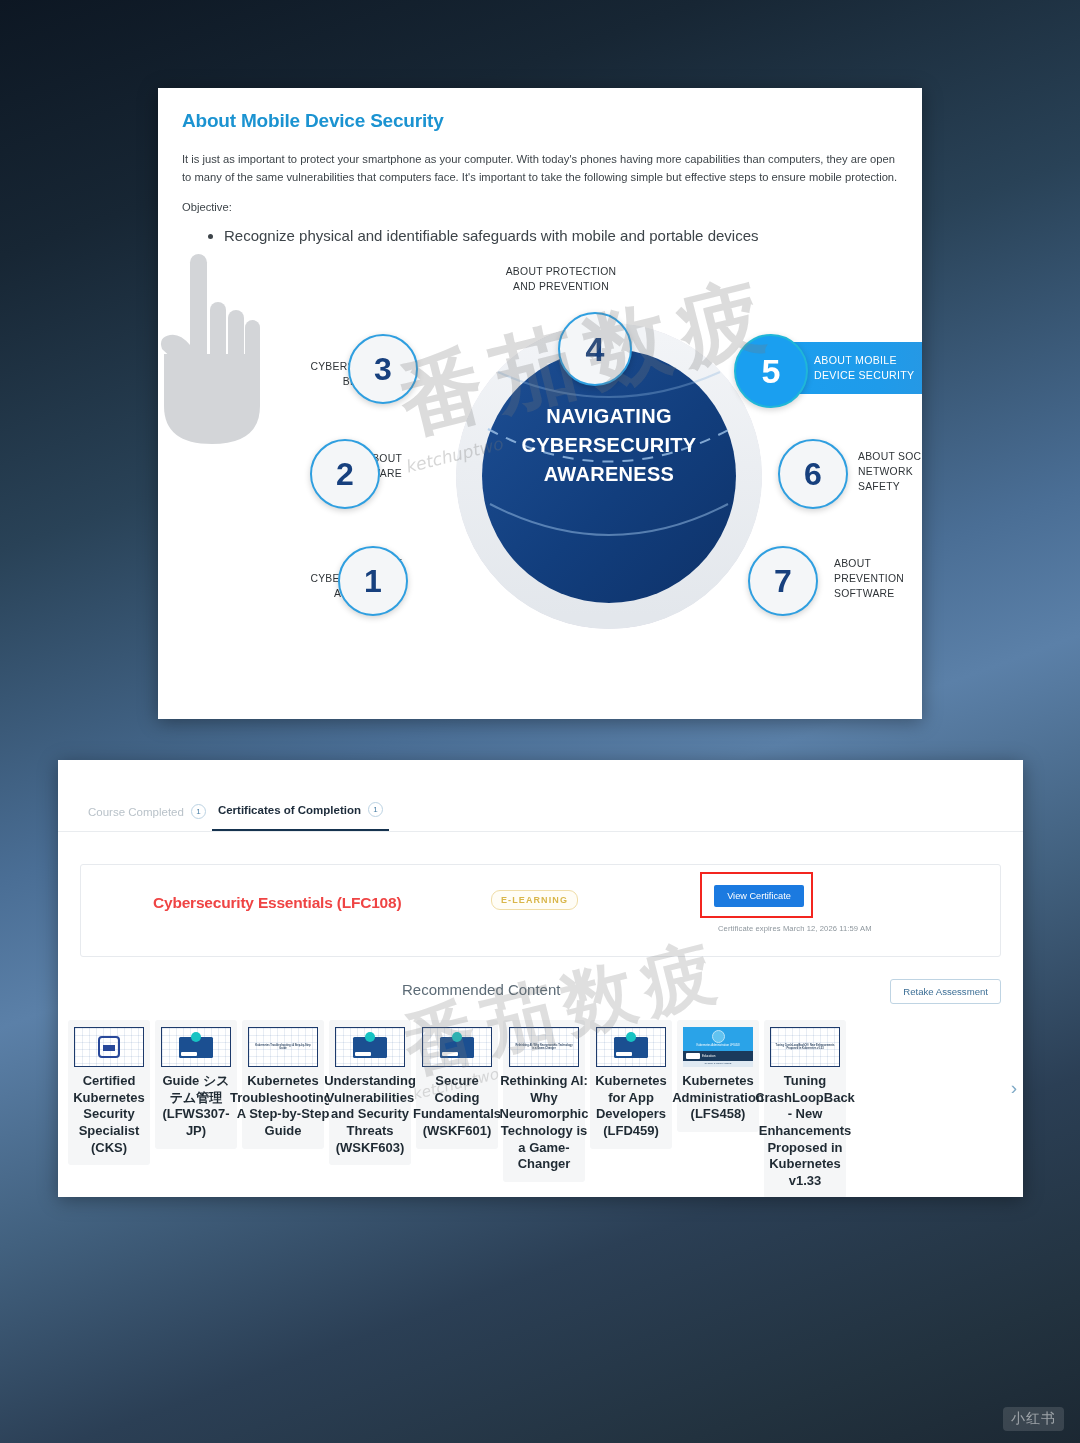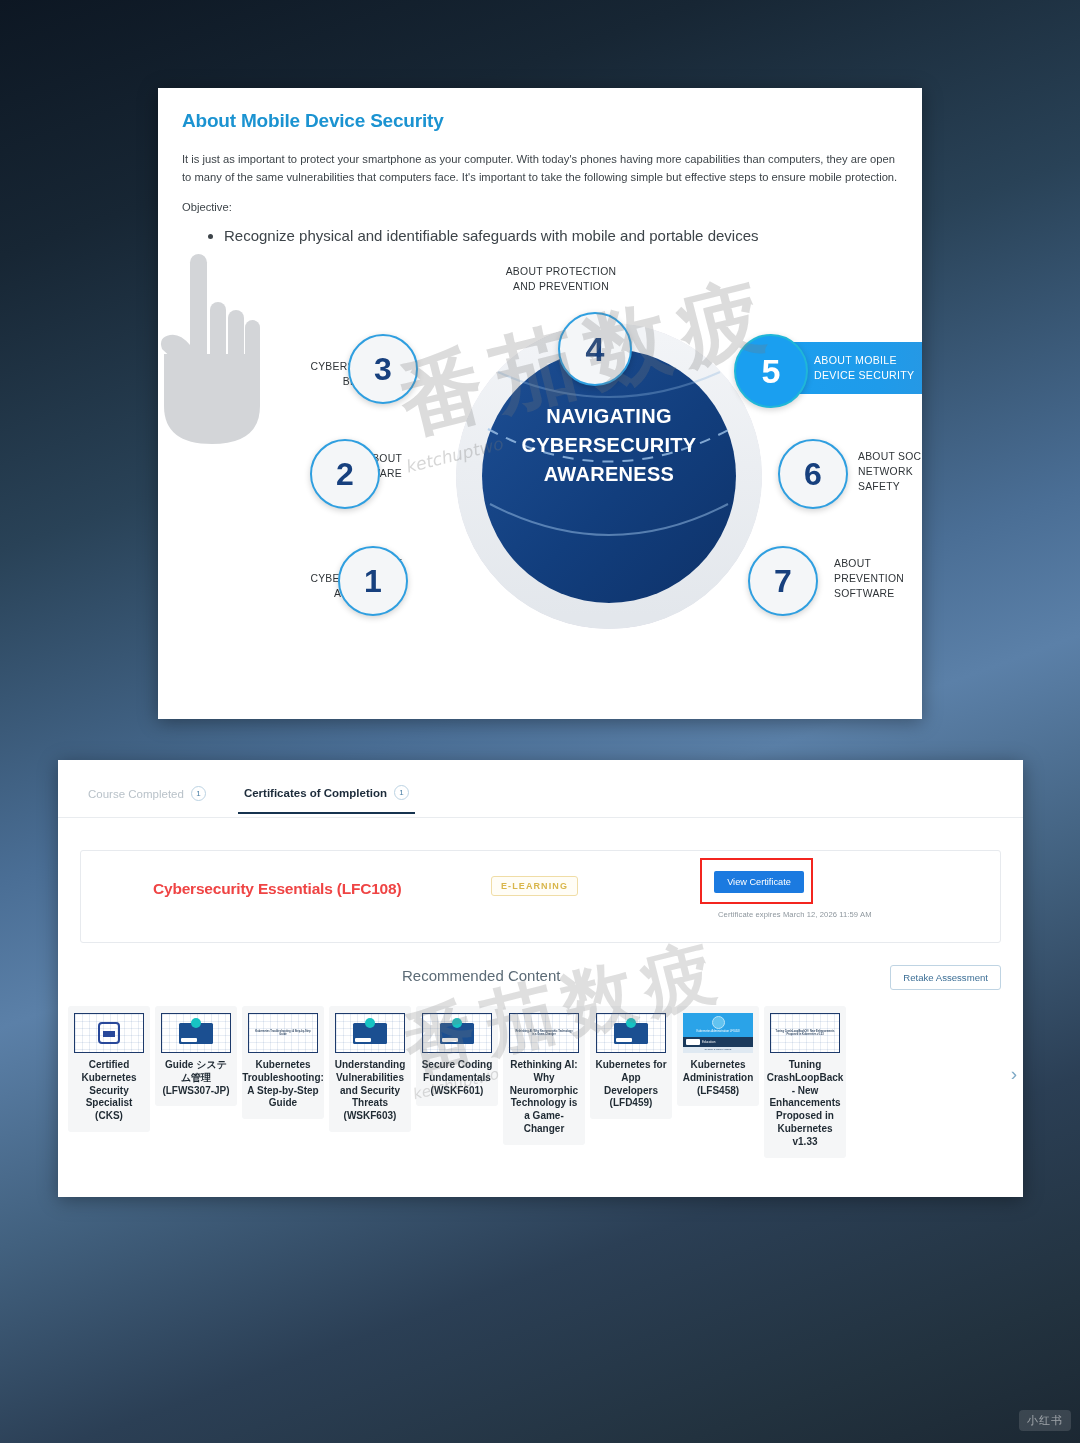--- a/index.html
+++ b/index.html
@@ -139,25 +139,24 @@
     top: 760px;
     width: 965px;
     height: 437px;
     background: #ffffff;
     box-shadow: 0 3px 18px rgba(0,0,0,0.35);
     overflow: hidden;
   }
 
   .tabs {
     display: flex;
-    align-items: center;
+    align-items: flex-end;
     padding: 18px 0 0 24px;
-    gap: 26px;
     border-bottom: 1px solid #e9ecef;
-    height: 58px;
+    height: 72px;
   }
   .tab {
     display: flex;
     align-items: center;
     gap: 7px;
     padding: 4px 6px 12px 6px;
     font-size: 11.5px;
     cursor: pointer;
   }
   .tab.inactive { color: #b9c2c9; }
@@ -193,21 +192,21 @@
     left: 72px; top: 29px;
     font-size: 15.5px;
     font-weight: bold;
     color: #ef4444;
     letter-spacing: -0.2px;
   }
   .badge-el {
     position: absolute;
     left: 410px; top: 25px;
     border: 1px solid #f0dda6;
-    border-radius: 3px;
+    border-radius: 9px;
     padding: 4px 9px;
     font-size: 9px;
     font-weight: bold;
     letter-spacing: 1.1px;
     color: #d9b64a;
     background: #fffdf6;
   }
   .highlight-box {
     position: absolute;
     left: 619px; top: 7px;
@@ -285,21 +284,21 @@
     width: 70px; height: 40px;
     border: 1.5px solid #1d3a6b;
     background: #ffffff;
     position: relative;
     overflow: hidden;
     margin-bottom: 6px;
     display: flex; align-items: center; justify-content: center;
   }
   .rec-thumb.nb { border: none; }
   .rec-label {
-    font-size: 10px;
+    font-size: 13px;
     font-weight: bold;
     color: #1f2a33;
     text-align: center;
     line-height: 1.28;
   }
   .rec-next {
     position: absolute;
     right: 6px; top: 58px;
     font-size: 19px;
     color: #7ea9c6;
@@ -416,25 +415,25 @@
   .wm-lat-2 {
     left: 412px; top: 1075px;
     font-size: 15px;
     transform: rotate(-14deg);
     color: rgba(120,120,120,0.26);
     font-weight: normal;
     font-style: italic;
   }
   .xhs-logo {
     position: absolute;
-    right: 9px; bottom: 12px;
+    right: 16px; bottom: 12px;
     background: rgba(255,255,255,0.13);
     border-radius: 4px;
     padding: 3px 8px;
-    font-size: 11px;
+    font-size: 14px;
     color: rgba(255,255,255,0.50);
     font-family: "DejaVu Sans", sans-serif;
     letter-spacing: 1px;
   }
 </style>
 </head>
 <body>
 
 <div class="slide-panel">
   <div class="slide-inner">

